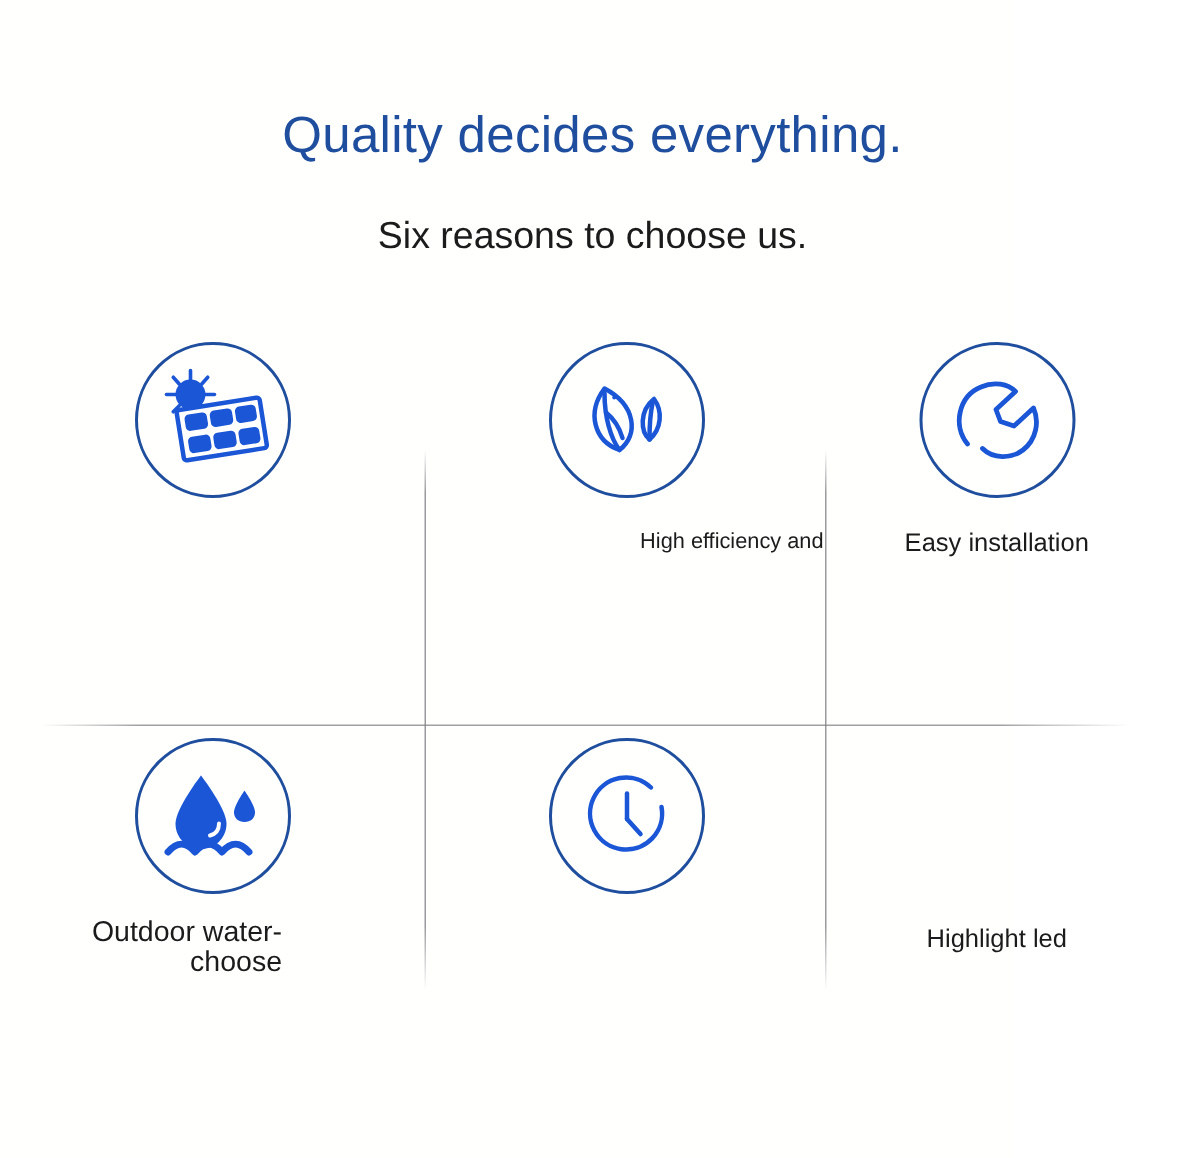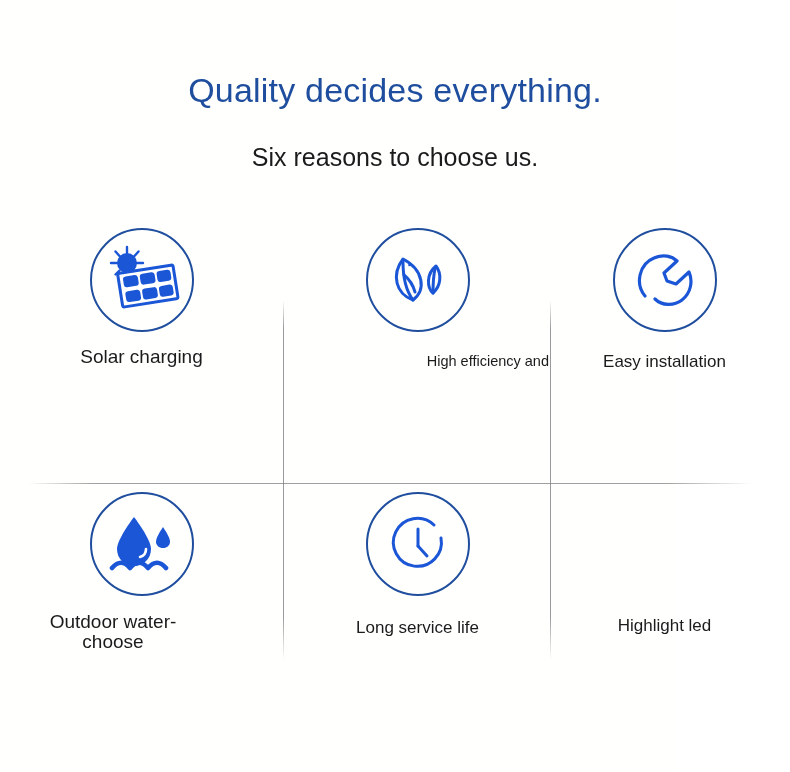--- a/index.html
+++ b/index.html
@@ -104,21 +104,21 @@
     font-weight: 400;
   }
   .cell-label.small {
     font-size: 14.5px;
     line-height: 1.3;
     text-align: right;
     padding-left: 66px;
     margin-top: 20px;
   }
   .cell-label.two-line-left {
-    text-align: center;
+    text-align: right;
     padding-left: 28px;
     line-height: 1.05;
     margin-top: 16px;
     width: 150px;
   }
   .cell-label.med {
     font-size: 17px;
     margin-top: 20px;
   }
   .cell-label.med2 {
@@ -191,21 +191,20 @@
             <rect x="16" y="24" width="56" height="34" rx="2" fill="#ffffff" stroke="#1a56d6" stroke-width="3"></rect>
             <rect x="20.5" y="28" width="15" height="11" rx="3" fill="#1a56d6"></rect>
             <rect x="37.5" y="28" width="15" height="11" rx="3" fill="#1a56d6"></rect>
             <rect x="54.5" y="28" width="14" height="11" rx="3" fill="#1a56d6"></rect>
             <rect x="20.5" y="43" width="15" height="11" rx="3" fill="#1a56d6"></rect>
             <rect x="37.5" y="43" width="15" height="11" rx="3" fill="#1a56d6"></rect>
             <rect x="54.5" y="43" width="14" height="11" rx="3" fill="#1a56d6"></rect>
           </g>
         </svg>
       </div>
-      <div class="cell-label">Solar charging</div>
     </div>
 
     <div class="cell r1 c2">
       <div class="icon-wrap">
         <svg width="64" height="64" viewBox="0 0 64 64" aria-hidden="true">
           <g fill="none" stroke="#1a56d6" stroke-width="3" stroke-linecap="round" stroke-linejoin="round">
 
             <path d="M17 11 C 5 27, 10 46, 27 52 C 40 42, 38 22, 17 11 Z"></path>
             <path d="M17 14 C 17 30, 21 44, 27 52"></path>
             <path d="M18 27 C 23 31, 27 37, 29 44"></path>
@@ -264,21 +263,20 @@
         <svg width="66" height="66" viewBox="0 0 66 66" aria-hidden="true">
           <g fill="none" stroke="#1a56d6" stroke-width="3" stroke-linecap="round">
 
             <path d="M49 14 A 24 24 0 1 0 56 27"></path>
 
             <line x1="33" y1="18" x2="33" y2="35"></line>
             <line x1="33" y1="35" x2="42" y2="45"></line>
           </g>
         </svg>
       </div>
-      <div class="cell-label med2">Long service life</div>
     </div>
 
     <div class="cell r2 c3">
       <div class="icon-wrap" style="border-color:transparent;"></div>
       <div class="cell-label med">Highlight led</div>
     </div>
 
   </div>
 
 

